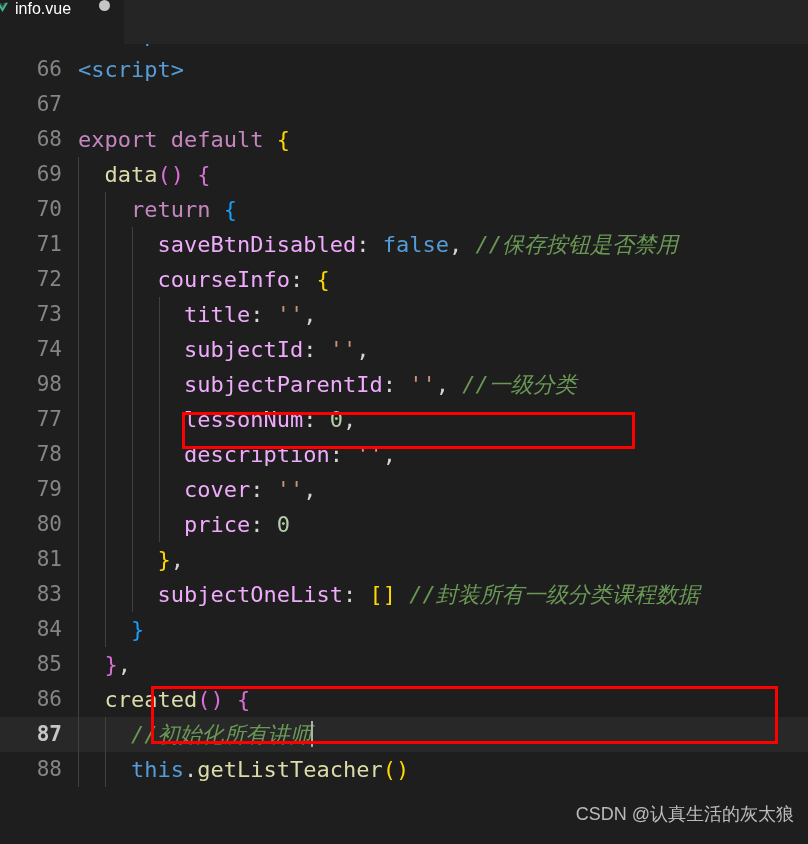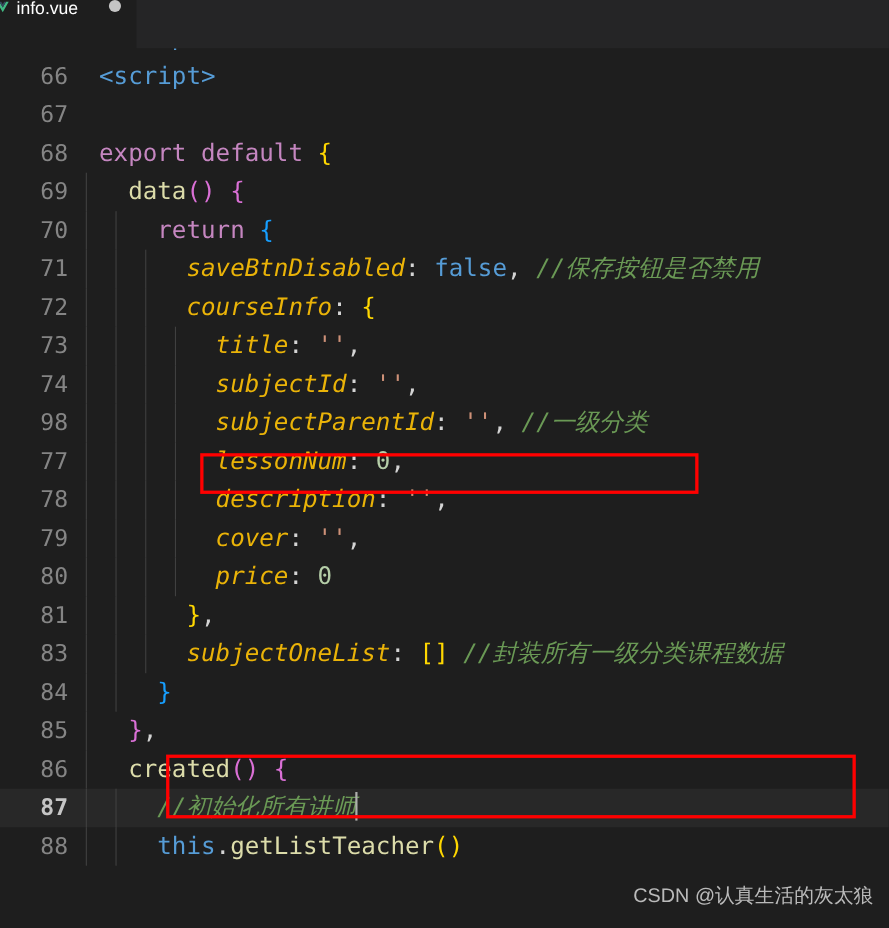--- a/index.html
+++ b/index.html
@@ -78,37 +78,37 @@
     position: absolute;
     left: 0; top: 0;
     width: 62px;
     text-align: right;
     color: #858585;
     font-family: "DejaVu Sans Mono", monospace;
     font-size: 21px;
   }
   .code {
     position: absolute;
-    left: 90px; top: 0;
+    left: 78px; top: 0;
     color: #d4d4d4;
   }
 
   
   .guide {
     position: absolute;
     top: 0;
     width: 1px; height: 35px;
     background: #404040;
   }
 
   
   .t-tag      { color: #569cd6; }
   .t-kw       { color: #c586c0; }
   .t-var      { color: #9cdcfe; }
-  .t-prop     { color: #eab308; font-style: italic; }
+  .t-prop     { color: #f0abfc; }
   .t-str      { color: #ce9178; }
   .t-fn       { color: #dcdcaa; }
   .t-num      { color: #b5cea8; }
   .t-bool     { color: #569cd6; }
   .t-cmt      { color: #6a9955; font-family: "DejaVu Sans", sans-serif; font-style: italic; }
   .t-cmtslash { color: #6a9955; font-family: "DejaVu Sans Mono", monospace; font-style: italic; }
   .t-punc     { color: #d4d4d4; }
   .t-brkt1    { color: #ffd700; }
   .t-brkt2    { color: #da70d6; }
   .t-brkt3    { color: #179fff; }

